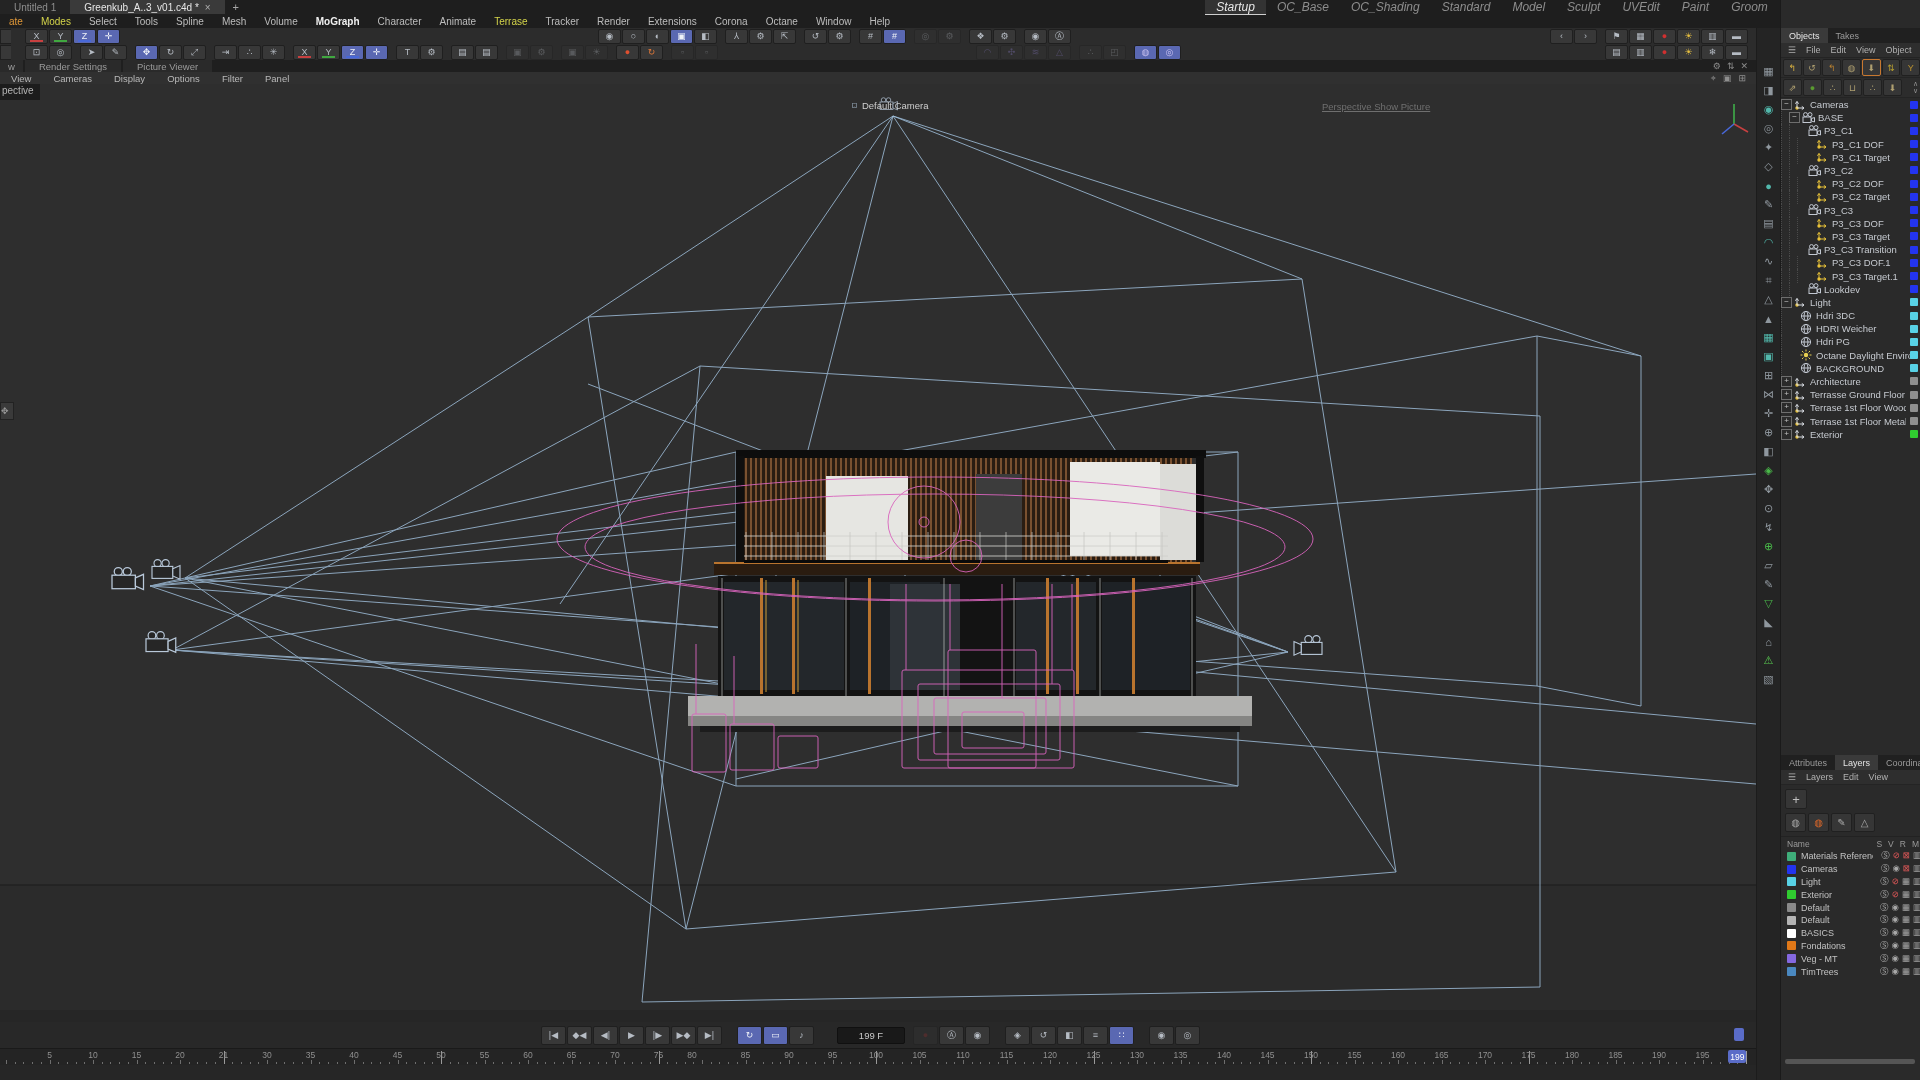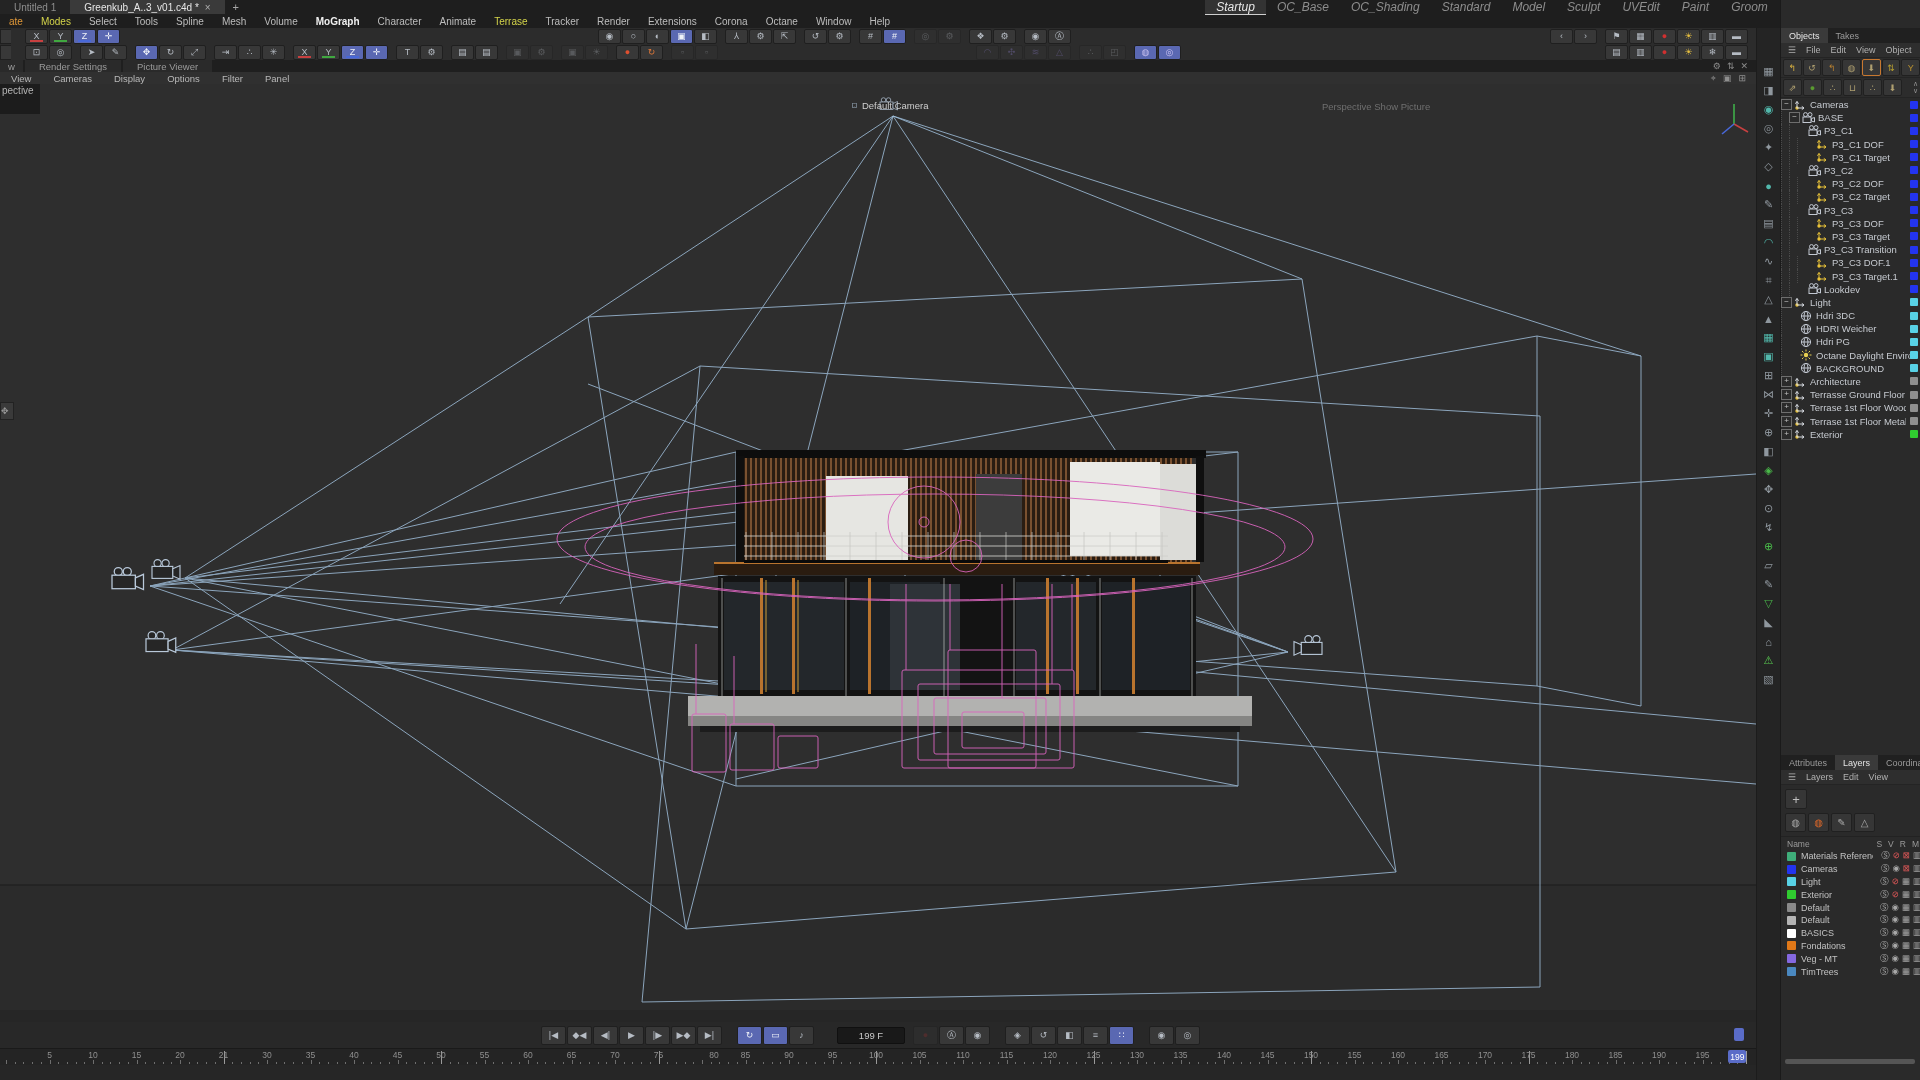--- a/index.html
+++ b/index.html
@@ -31,23 +31,23 @@
   
   #dock-tabs{position:absolute;left:0;top:60px;width:1756px;height:12px;background:#1f1f1f;display:flex;align-items:stretch;}
   .dock-tab{font-size:9.5px;color:#9a9a9a;padding:0 14px;display:flex;align-items:center;background:#2a2a2a;margin-right:2px;}
   .dock-tab.first{padding:0 8px;}
   #dock-right{margin-left:auto;display:flex;align-items:center;gap:6px;padding-right:8px;color:#8a8a8a;font-size:9px;}
   #vp-menu{position:absolute;left:0;top:72px;width:1756px;height:12px;background:#303030;display:flex;align-items:center;border-bottom:1px solid #262626;}
   .vp-menu-item{font-size:9.5px;color:#b8b8b8;padding:0 11px;}
   #vp-menu-right{margin-left:auto;display:flex;gap:7px;padding-right:10px;color:#8f8f8f;font-size:9px;}
   
   #viewport{position:absolute;left:0;top:84px;width:1756px;height:926px;background:#2e2e2e;overflow:hidden;}
-  #persp-label{position:absolute;left:0;top:0;background:#1c1c1c;color:#b4b4b4;font-size:10px;padding:1px 6px 18px 2px;}
+  #persp-label{position:absolute;left:0;top:0;background:#1c1c1c;color:#b4b4b4;font-size:10px;padding:1px 6px 4px 2px;}
   #cam-label{position:absolute;left:852px;top:16px;font-size:9.5px;color:#cfcfcf;display:flex;gap:5px;align-items:center;}
-  #hud-right{position:absolute;left:1322px;top:17px;font-size:9.5px;color:#6f6f6f;}
+  #hud-right{position:absolute;left:1322px;top:17px;font-size:9.5px;color:#6f6f6f;text-decoration:underline;}
   #palette-stub{position:absolute;left:0;top:318px;width:12px;height:16px;background:#3a3a3a;border:1px solid #222;color:#9a9a9a;font-size:9px;display:flex;align-items:center;}
   
   #status-bar{position:absolute;left:0;top:1010px;width:1756px;height:12px;background:#252525;display:flex;align-items:center;font-size:9.5px;color:#9a9a9a;border-top:1px solid #1c1c1c;}
   #status-left{padding-left:2px;} #grid-spacing{margin-left:auto;padding-right:4px;}
   #anim-bar{position:absolute;left:0;top:1022px;width:1756px;height:26px;background:#282828;display:flex;align-items:center;justify-content:center;}
   #anim-bar .btn{width:23px;height:17px;font-size:9px;}
   #frame-field{width:66px;height:15px;background:#191919;border:1px solid #101010;border-radius:2px;color:#c8c8c8;font-size:9.5px;display:flex;align-items:center;justify-content:center;margin:0 8px;}
   #anim-right-marker{position:absolute;right:12px;top:6px;width:10px;height:13px;background:#5a6cc8;border-radius:2px;}
   #ruler{position:absolute;left:0;top:1048px;width:1756px;height:16px;background:#242424;border-top:1px solid #1a1a1a;}
   .tick{position:absolute;bottom:1px;width:1px;background:#6e6e6e;}
@@ -780,21 +780,21 @@
       <div class="tick minor" style="left: 632.4px;"></div>
       <div class="tick minor" style="left: 641.1px;"></div>
       <div class="tick minor" style="left: 649.8px;"></div>
       <div class="tick tall" style="left: 658.5px;"></div>
       <span class="tick-label" style="left: 658.5px;">75</span>
       <div class="tick minor" style="left: 667.2px;"></div>
       <div class="tick minor" style="left: 675.9px;"></div>
       <div class="tick minor" style="left: 684.6px;"></div>
       <div class="tick minor" style="left: 693.3px;"></div>
       <div class="tick mid" style="left: 702px;"></div>
-      <span class="tick-label" style="left: 714px;">80</span>
+      <span class="tick-label" style="left: 692px;">80</span>
       <div class="tick minor" style="left: 710.7px;"></div>
       <div class="tick minor" style="left: 719.4px;"></div>
       <div class="tick minor" style="left: 728.1px;"></div>
       <div class="tick minor" style="left: 736.8px;"></div>
       <div class="tick mid" style="left: 745.5px;"></div>
       <span class="tick-label" style="left: 745.5px;">85</span>
       <div class="tick minor" style="left: 754.2px;"></div>
       <div class="tick minor" style="left: 762.9px;"></div>
       <div class="tick minor" style="left: 771.6px;"></div>
       <div class="tick minor" style="left: 780.3px;"></div>

